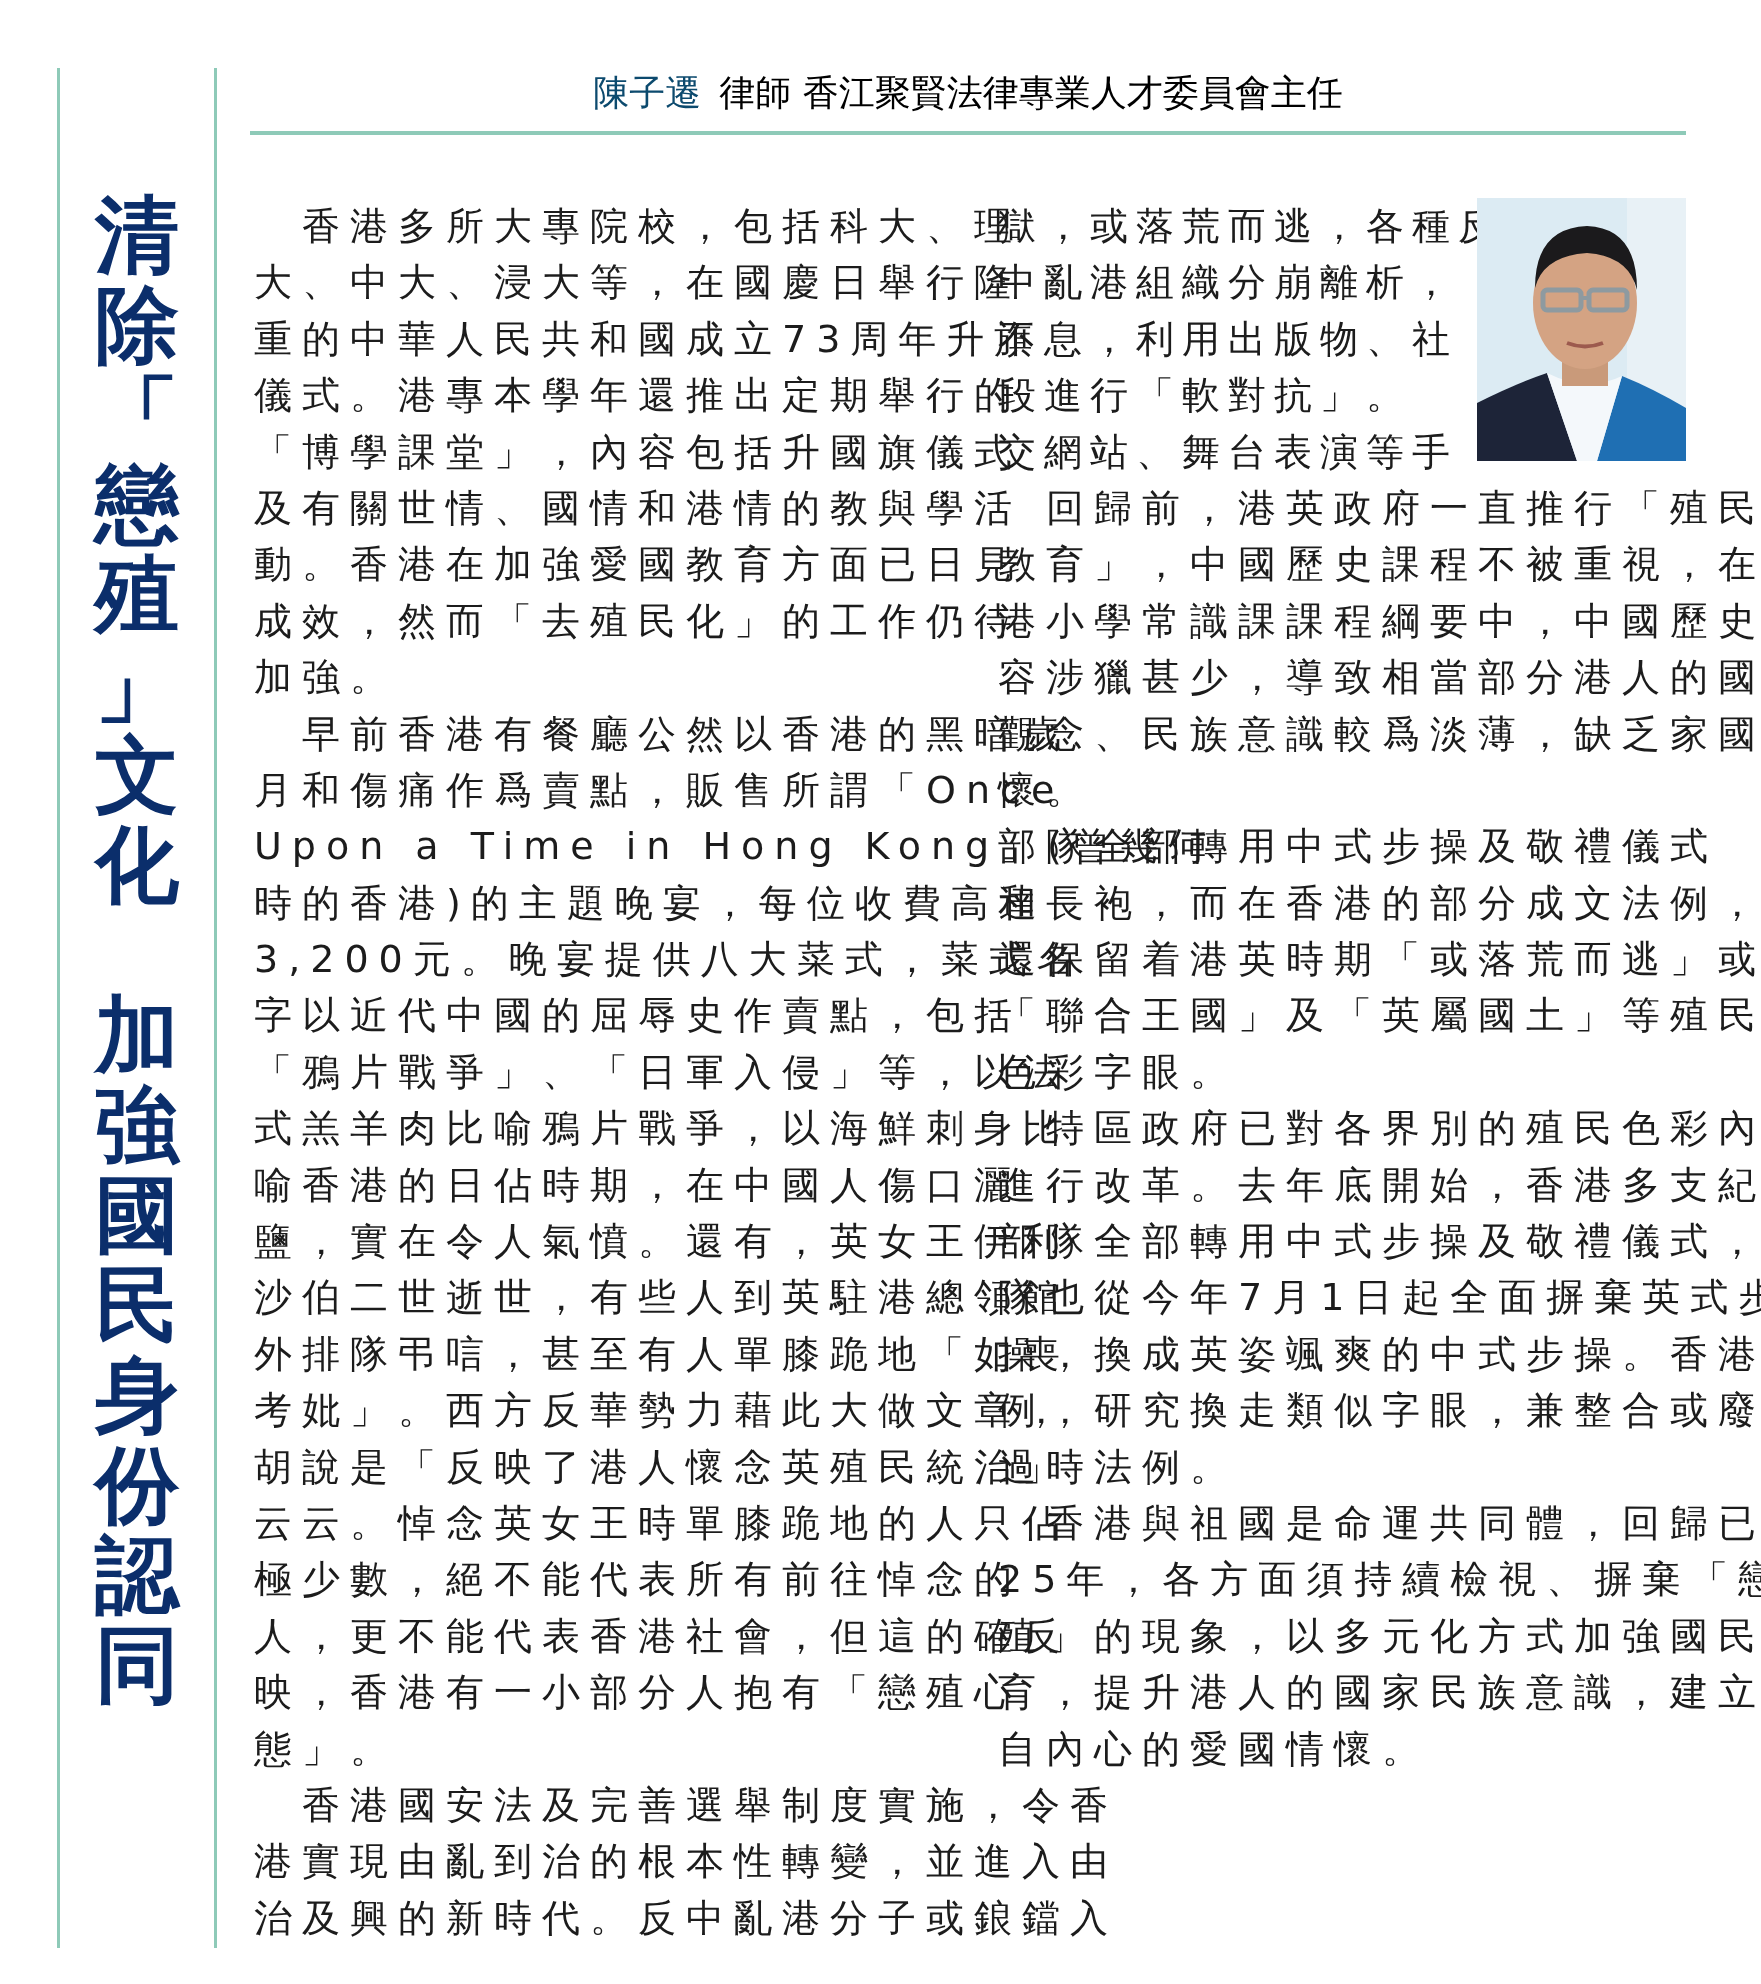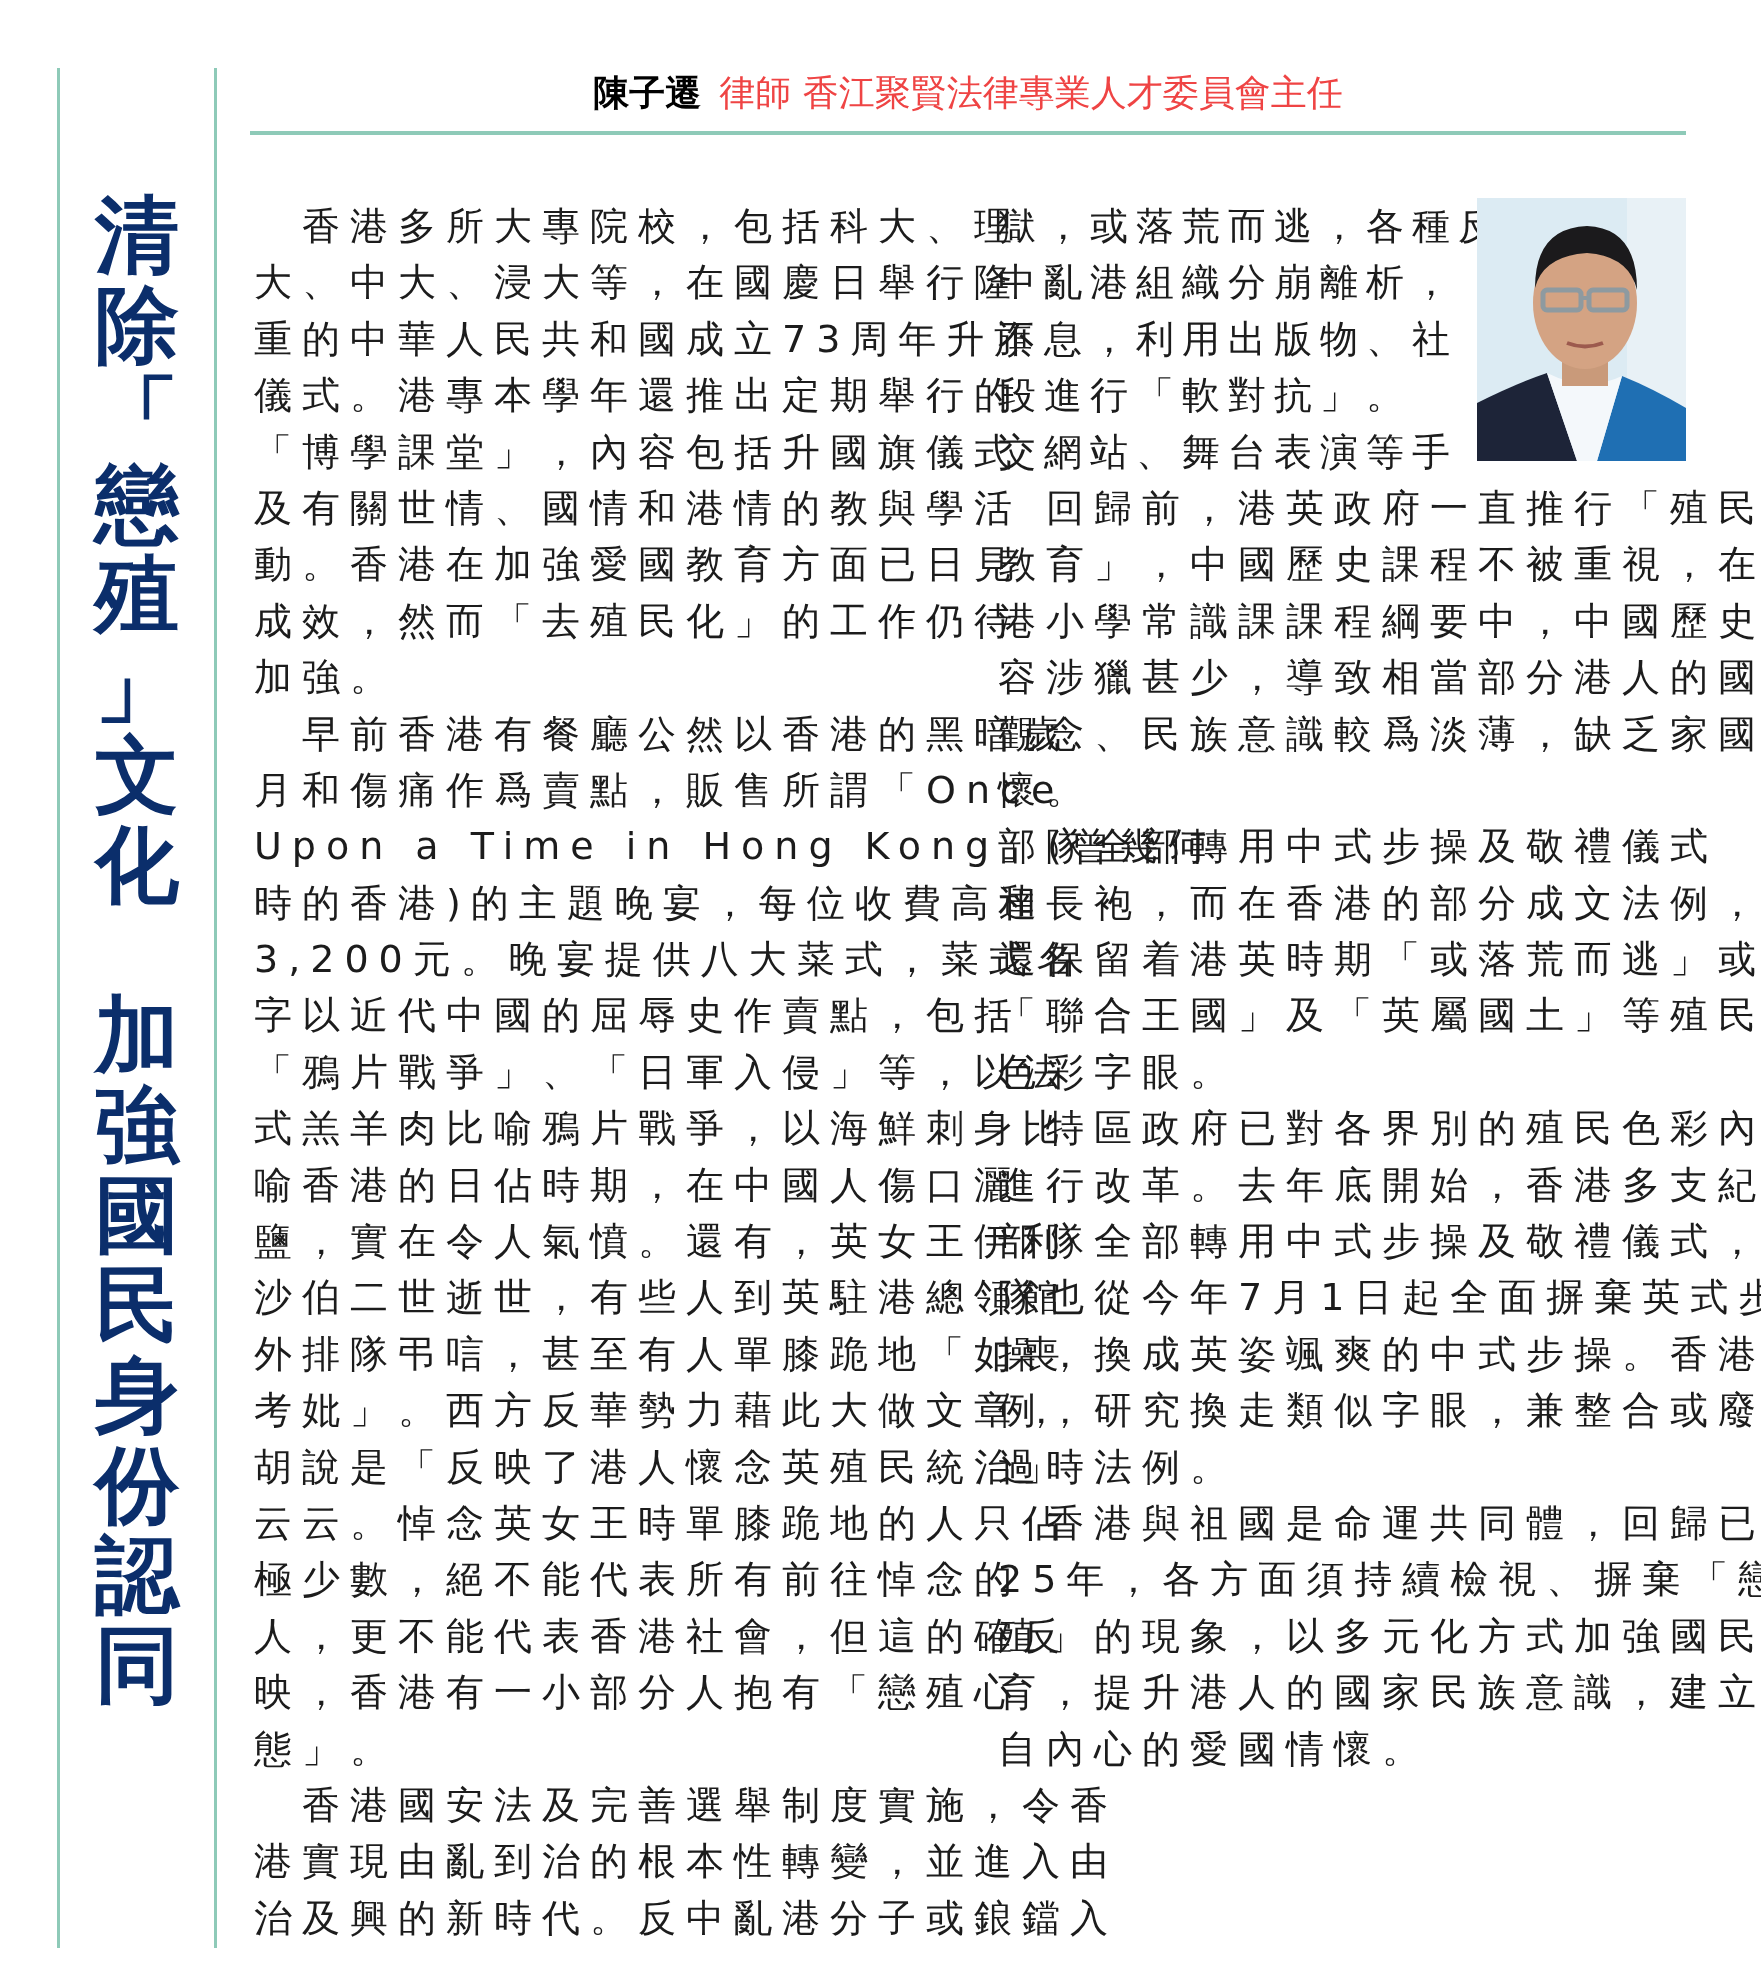--- a/index.html
+++ b/index.html
@@ -10,22 +10,22 @@
   .vline.right { left: 214px; }
   .headline { position: absolute; left: 82px; width: 110px; color: #0b2e6b;
               font-family: "DejaVu Sans", sans-serif; font-weight: bold; font-size: 84px;
               line-height: 90px; text-align: center; }
   .headline span { display: block; height: 90px; }
   .headline .bracket { font-weight: bold; }
   .hl-top { top: 190px; }
   .hl-bottom { top: 990px; }
   .byline { position: absolute; top: 68px; left: 250px; width: 1436px; text-align: center;
             font-size: 36px; line-height: 50px; font-family: "DejaVu Sans", sans-serif; }
-  .byline .name { color: #000000; font-weight: bold; margin-right: 18px; }
-  .byline .title { color: #ef4444; }
+  .byline .name { color: #0c4a6e; font-weight: normal; margin-right: 18px; }
+  .byline .title { color: #000000; }
   .rule { position: absolute; top: 131px; left: 250px; width: 1436px; height: 4px; background: #8ecab8; }
   .col { position: absolute; top: 198px; font-size: 38px; line-height: 56.4px;
          font-family: "DejaVu Sans", sans-serif; color: #1c1c1c; }
   .col .line { display: block; white-space: pre; height: 56.4px; letter-spacing: 10px; }
   .col-left { left: 254px; width: 700px; }
   .col-right { left: 998px; width: 690px; }
   .col-right .line.narrow { letter-spacing: 8px; }
   .photo { position: absolute; left: 1477px; top: 198px; width: 209px; height: 263px; overflow: hidden;
            background: linear-gradient(180deg, #d6e8f2 0%, #e9f2f7 55%, #dbe9f0 100%); }
   .photo svg { display: block; }

